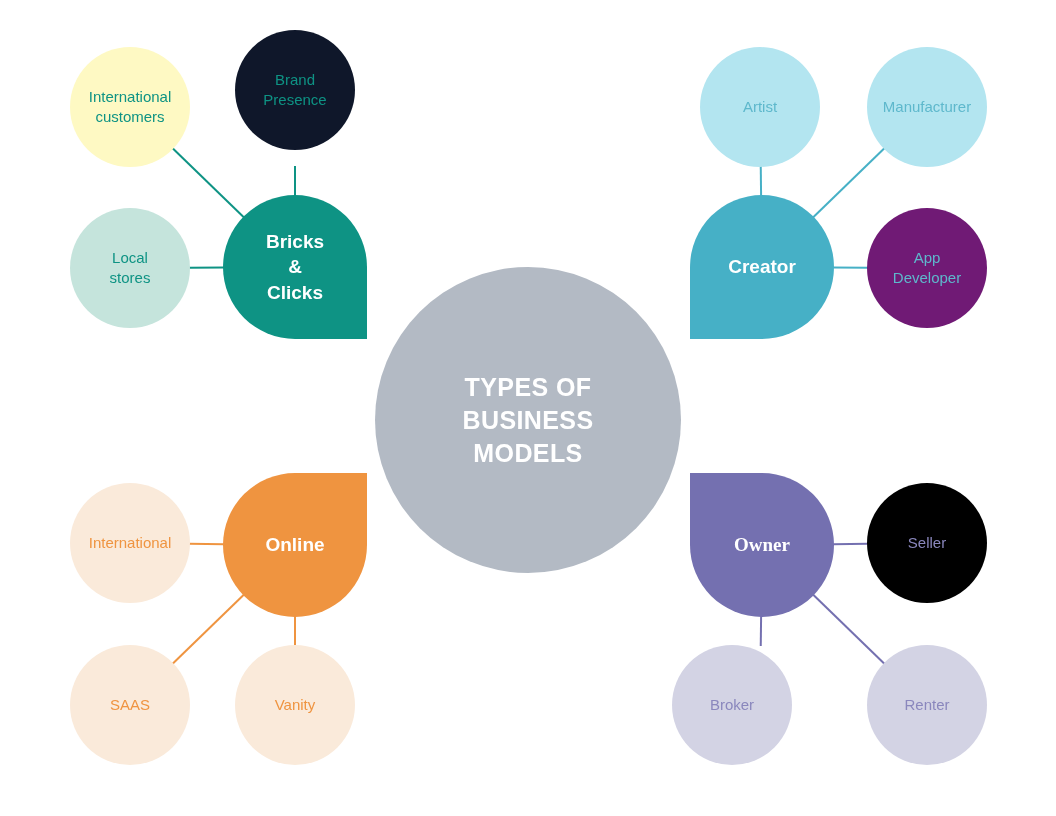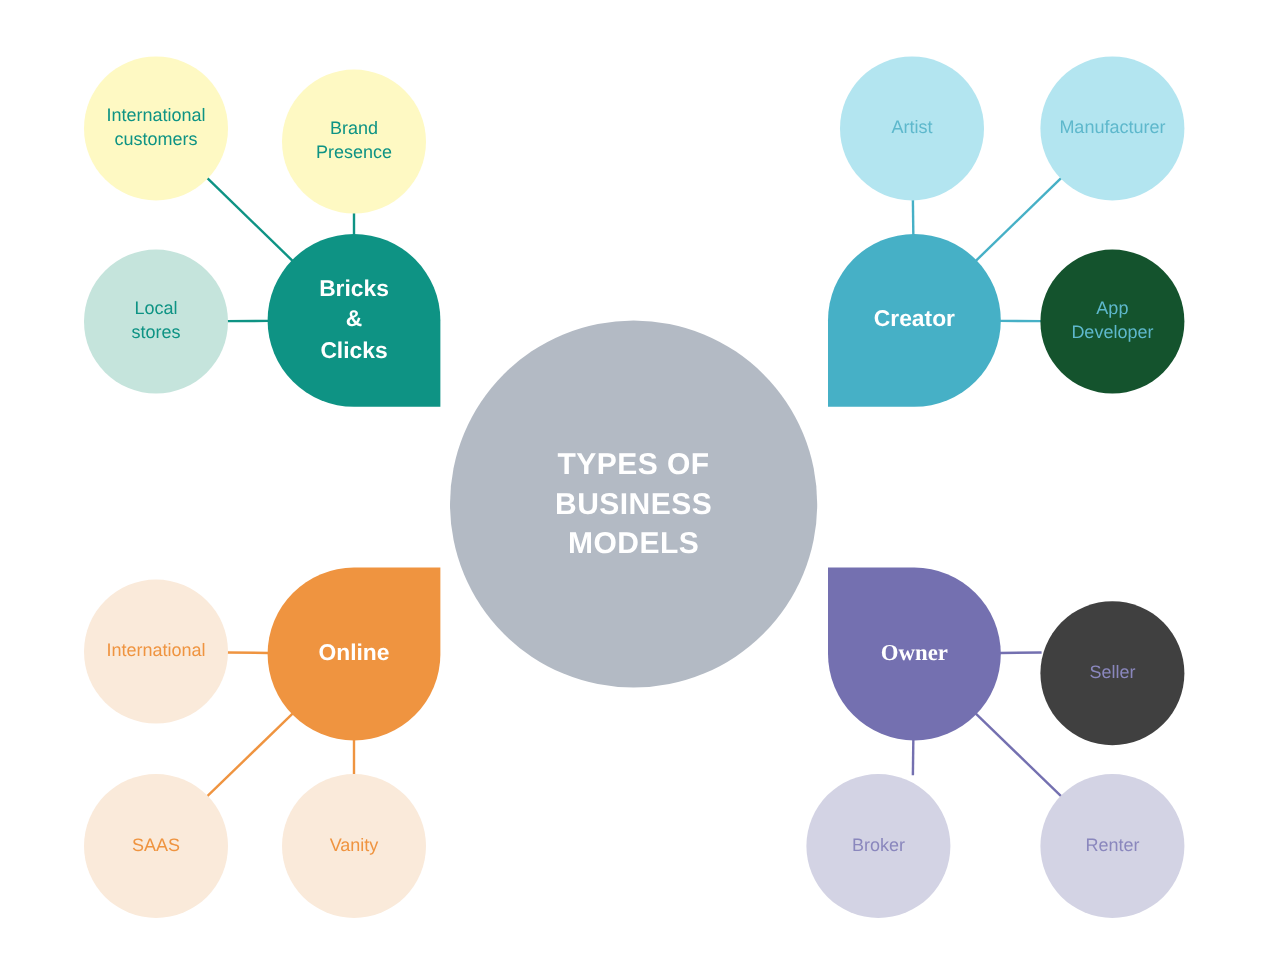--- a/index.html
+++ b/index.html
@@ -84,57 +84,57 @@
       </div>
       <div class="node hub corner-br" style="left: 223px; top: 195px; width: 144px; height: 144px; background: rgb(14, 147, 132); color: rgb(255, 255, 255);">
         <span>Bricks
 &amp;
 Clicks</span>
       </div>
       <div class="node sat" style="left: 70px; top: 47px; width: 120px; height: 120px; background: #fef9c3; color: rgb(14, 147, 132);">
         <span>International
 customers</span>
       </div>
-      <div class="node sat" style="left: 235px; top: 58px; width: 120px; height: 120px; background: #fef9c3; color: rgb(14, 147, 132);">
+      <div class="node sat" style="left: 235px; top: 30px; width: 120px; height: 120px; background: #0f172a; color: rgb(14, 147, 132);">
         <span>Brand
 Presence</span>
       </div>
       <div class="node sat" style="left: 70px; top: 208px; width: 120px; height: 120px; background: rgb(197, 228, 220); color: rgb(14, 147, 132);">
         <span>Local
 stores</span>
       </div>
       <div class="node hub corner-bl" style="left: 690px; top: 195px; width: 144px; height: 144px; background: rgb(70, 176, 198); color: rgb(255, 255, 255);">
         <span>Creator</span>
       </div>
       <div class="node sat" style="left: 700px; top: 47px; width: 120px; height: 120px; background: rgb(179, 229, 240); color: rgb(94, 184, 204);">
         <span>Artist</span>
       </div>
       <div class="node sat" style="left: 867px; top: 47px; width: 120px; height: 120px; background: rgb(179, 229, 240); color: rgb(94, 184, 204);">
         <span>Manufacturer</span>
       </div>
-      <div class="node sat" style="left: 867px; top: 208px; width: 120px; height: 120px; background: #14532d; color: rgb(94, 184, 204);">
+      <div class="node sat" style="left: 867px; top: 208px; width: 120px; height: 120px; background: #701a75; color: rgb(94, 184, 204);">
         <span>App
 Developer</span>
       </div>
       <div class="node hub corner-tr" style="left: 223px; top: 473px; width: 144px; height: 144px; background: rgb(239, 148, 64); color: rgb(255, 255, 255);">
         <span>Online</span>
       </div>
       <div class="node sat" style="left: 70px; top: 483px; width: 120px; height: 120px; background: rgb(250, 234, 218); color: rgb(239, 148, 64);">
         <span>International</span>
       </div>
       <div class="node sat" style="left: 70px; top: 645px; width: 120px; height: 120px; background: rgb(250, 234, 218); color: rgb(239, 148, 64);">
         <span>SAAS</span>
       </div>
       <div class="node sat" style="left: 235px; top: 645px; width: 120px; height: 120px; background: rgb(250, 234, 218); color: rgb(239, 148, 64);">
         <span>Vanity</span>
       </div>
       <div class="node hub corner-tl" style="left: 690px; top: 473px; width: 144px; height: 144px; background: rgb(116, 112, 176); color: rgb(255, 255, 255);">
         <span>Owner</span>
       </div>
-      <div class="node sat" style="left: 867px; top: 501px; width: 120px; height: 120px; background: #404040; color: rgb(138, 135, 189);">
+      <div class="node sat" style="left: 867px; top: 483px; width: 120px; height: 120px; background: #000000; color: rgb(138, 135, 189);">
         <span>Seller</span>
       </div>
       <div class="node sat" style="left: 672px; top: 645px; width: 120px; height: 120px; background: rgb(211, 211, 228); color: rgb(138, 135, 189);">
         <span>Broker</span>
       </div>
       <div class="node sat" style="left: 867px; top: 645px; width: 120px; height: 120px; background: rgb(211, 211, 228); color: rgb(138, 135, 189);">
         <span>Renter</span>
       </div>
     </div>
 </div>

